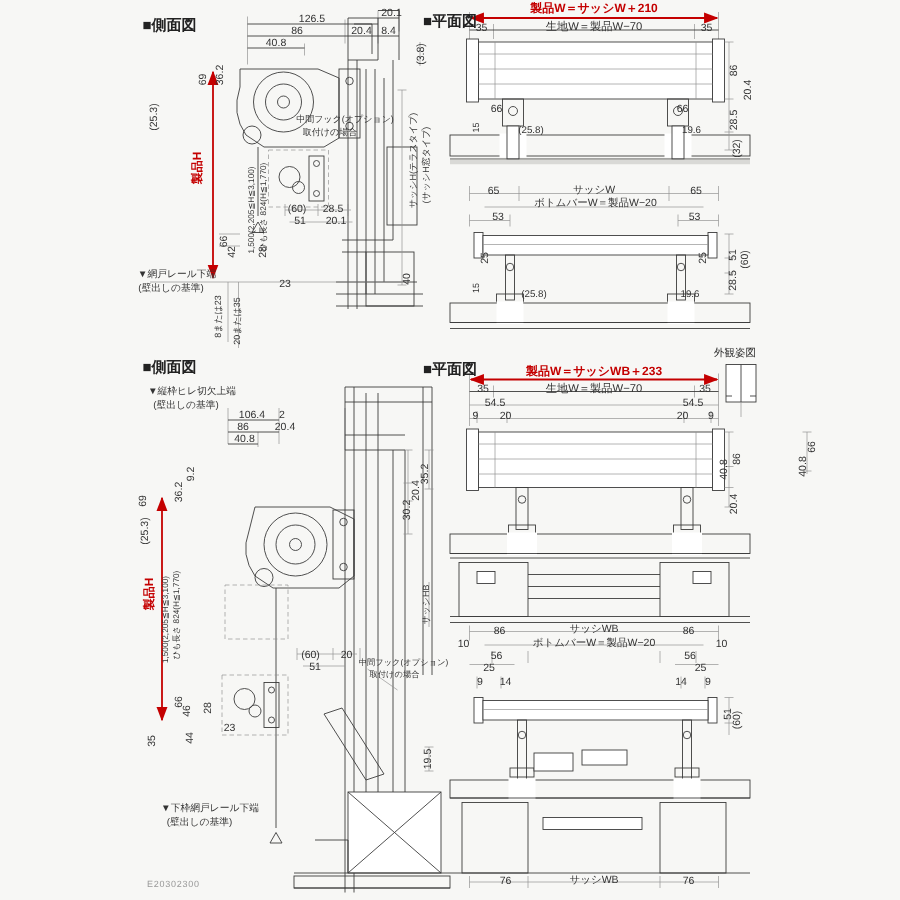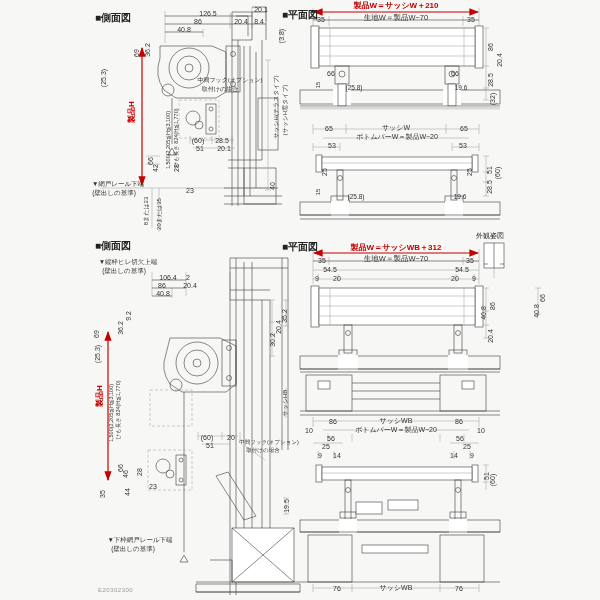--- a/index.html
+++ b/index.html
@@ -283,21 +283,21 @@
       <span class="lbl v" style="left: 120px; top: 468px;">66</span>
       <span class="lbl v" style="left: 125px; top: 474px;">46</span>
       <span class="lbl v" style="left: 139px; top: 472px;">28</span>
       <span class="lbl" style="left: 153px; top: 486px;">23</span>
       <span class="lbl v" style="left: 127px; top: 492px;">44</span>
       <span class="lbl v" style="left: 102px; top: 494px;">35</span>
       <span class="lbl" style="left: 140px; top: 540px; font-size: 6.5px;">▼下枠網戸レール下端</span>
       <span class="lbl" style="left: 133px; top: 549px; font-size: 6.5px;">(壁出しの基準)</span>
     </div>
 <div class="labels">
-      <span class="lbl red" style="left: 396px; top: 248px; font-size: 8px;">製品W＝サッシWB＋312</span>
+      <span class="lbl red" style="left: 396px; top: 248px; font-size: 8px;">製品W＝サッシWB＋233</span>
       <span class="lbl" style="left: 396px; top: 259px; font-size: 7.5px;">生地W＝製品W−70</span>
       <span class="lbl" style="left: 322px; top: 260px;">35</span>
       <span class="lbl" style="left: 470px; top: 260px;">35</span>
       <span class="lbl" style="left: 330px; top: 269px;">54.5</span>
       <span class="lbl" style="left: 462px; top: 269px;">54.5</span>
       <span class="lbl" style="left: 317px; top: 278px;">9</span>
       <span class="lbl" style="left: 337px; top: 278px;">20</span>
       <span class="lbl" style="left: 455px; top: 278px;">20</span>
       <span class="lbl" style="left: 474px; top: 278px;">9</span>
       <span class="lbl v" style="left: 284px; top: 316px;">35.2</span>

